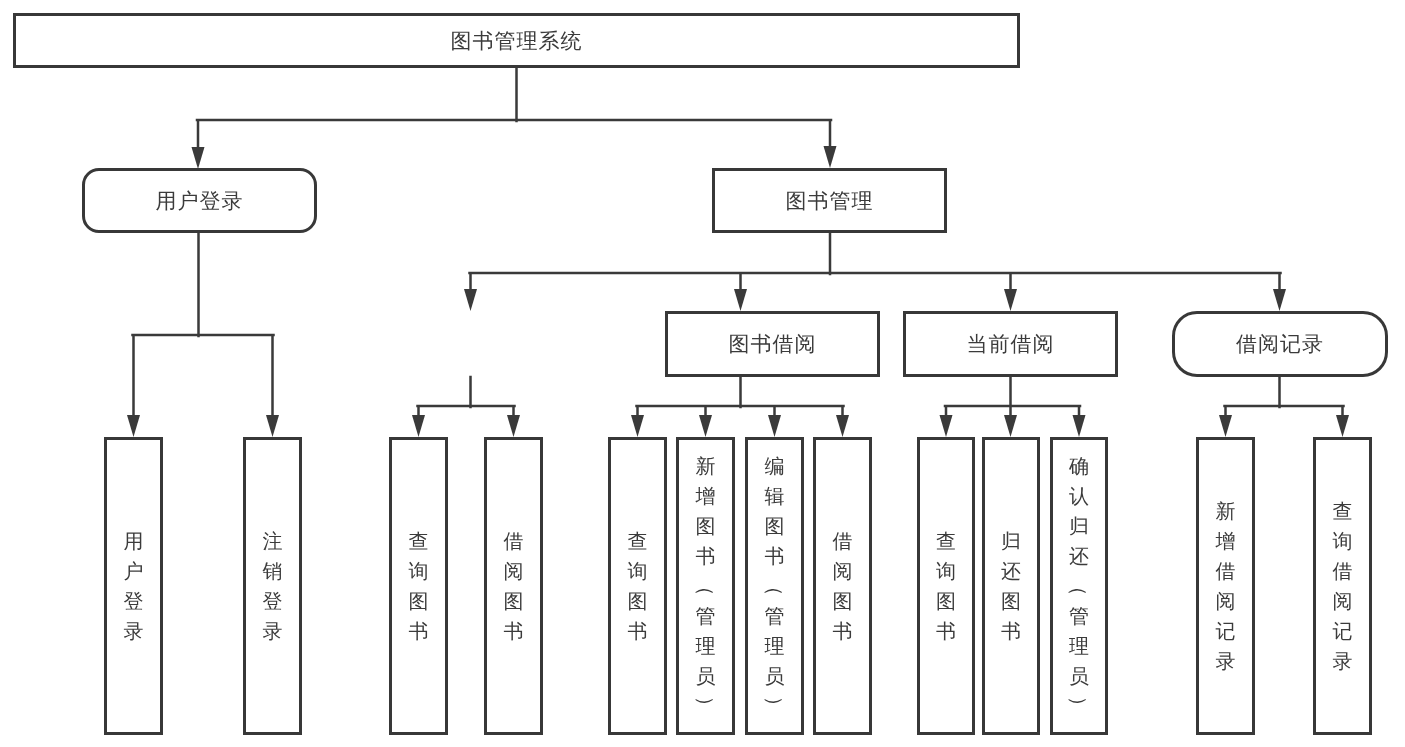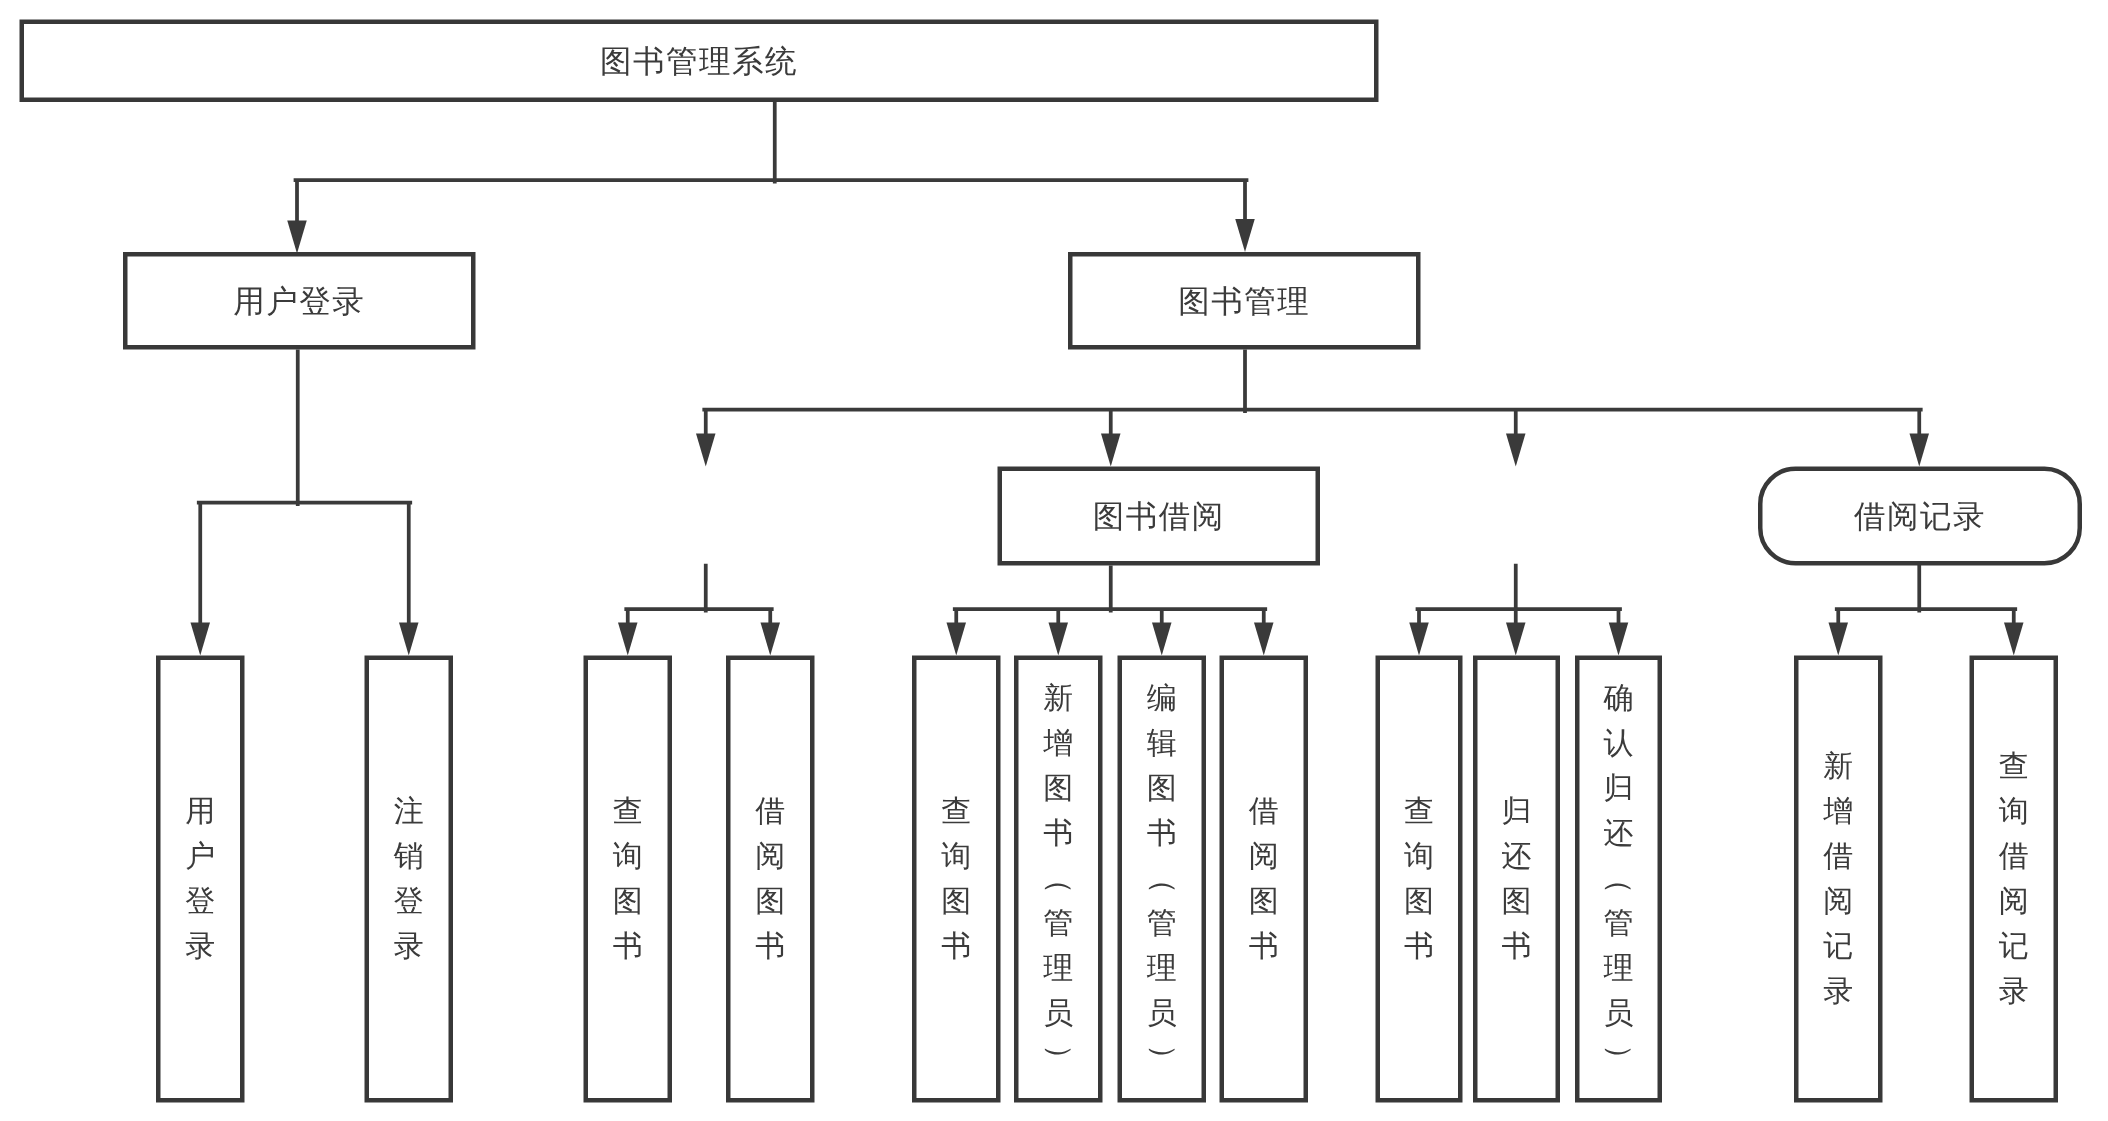--- a/index.html
+++ b/index.html
@@ -120,33 +120,36 @@
       <polygon points="768,415 781,415 774.5,437"></polygon>
       <polygon points="836,415 849,415 842.5,437"></polygon>
       <polygon points="939.5,415 952.5,415 946,437"></polygon>
       <polygon points="1004,415 1017,415 1010.5,437"></polygon>
       <polygon points="1072.5,415 1085.5,415 1079,437"></polygon>
       <polygon points="1219,415 1232,415 1225.5,437"></polygon>
       <polygon points="1336,415 1349,415 1342.5,437"></polygon>
     </g>
   </svg>
 
-  <div class="node" style="left:13px; top:13px; width:906px; height:55px;">
+  <div class="node" style="left:13px; top:13px; width:1007px; height:55px;">
     <span class="hlabel">图书管理系统</span>
   </div>
 
-  <div class="node" style="left:82px; top:168px; width:235px; height:65px;">
+  <div class="node" style="left:82px; top:168px; width:235px; height:65px;border-radius:17px;">
     <span class="hlabel">用户登录</span>
   </div>
   <div class="node" style="left:712px; top:168px; width:235px; height:65px;text-align:center;">
     <span class="hlabel">图书管理</span>
   </div>
 
   <div class="node" style="left:633px; top:311px; width:215px; height:66px;margin-left:32px;">
     <span class="hlabel">图书借阅</span>
+  </div>
+  <div class="node" style="left:903px; top:311px; width:215px; height:66px;">
+    <span class="hlabel">当前借阅</span>
   </div>
   <div class="node" style="left:1172px; top:311px; width:216px; height:66px;border-radius:25px;">
     <span class="hlabel">借阅记录</span>
   </div>
 
   <div class="node" style="left:104px; top:437px; width:59px; height:298px;">
     <span class="vlabel">
         <span>用</span>
         <span>户</span>
         <span>登</span>

